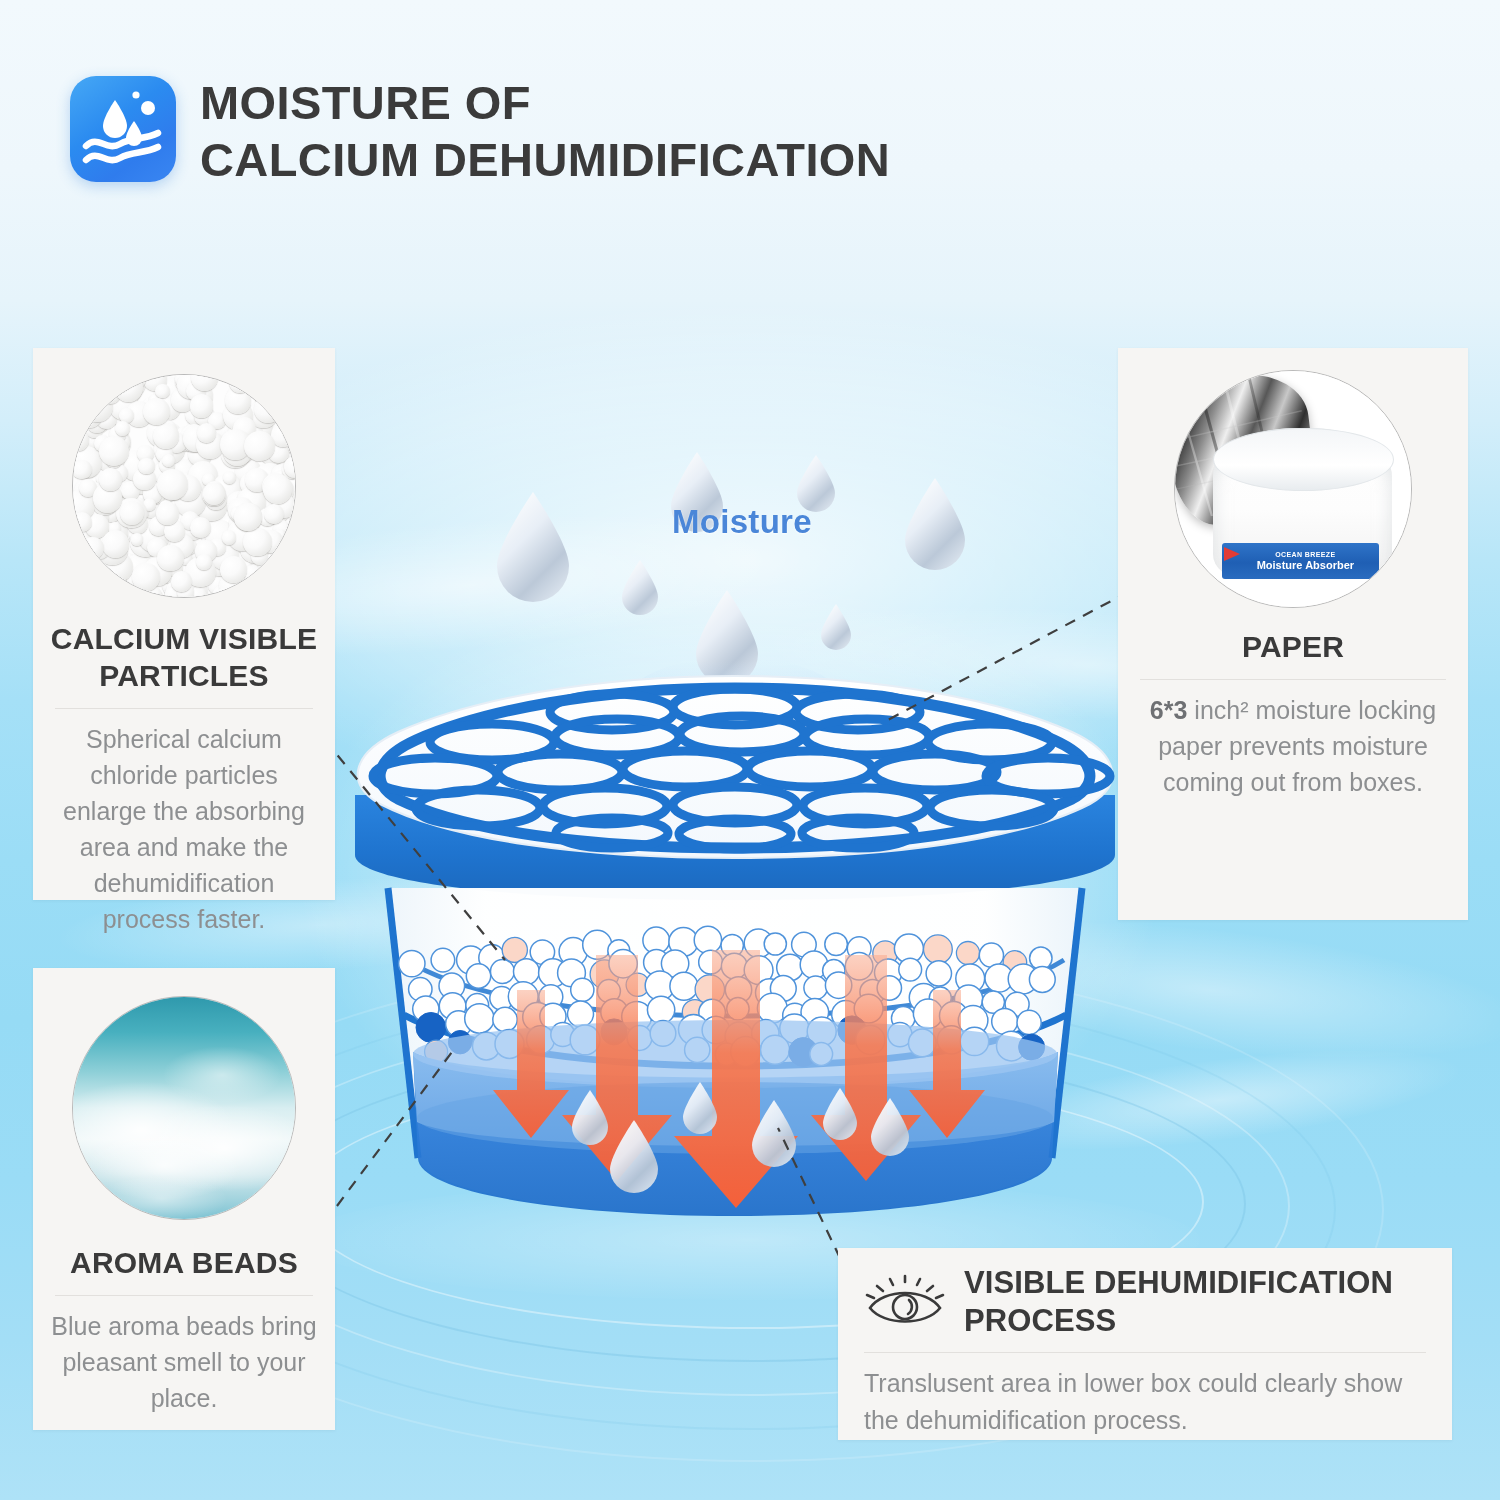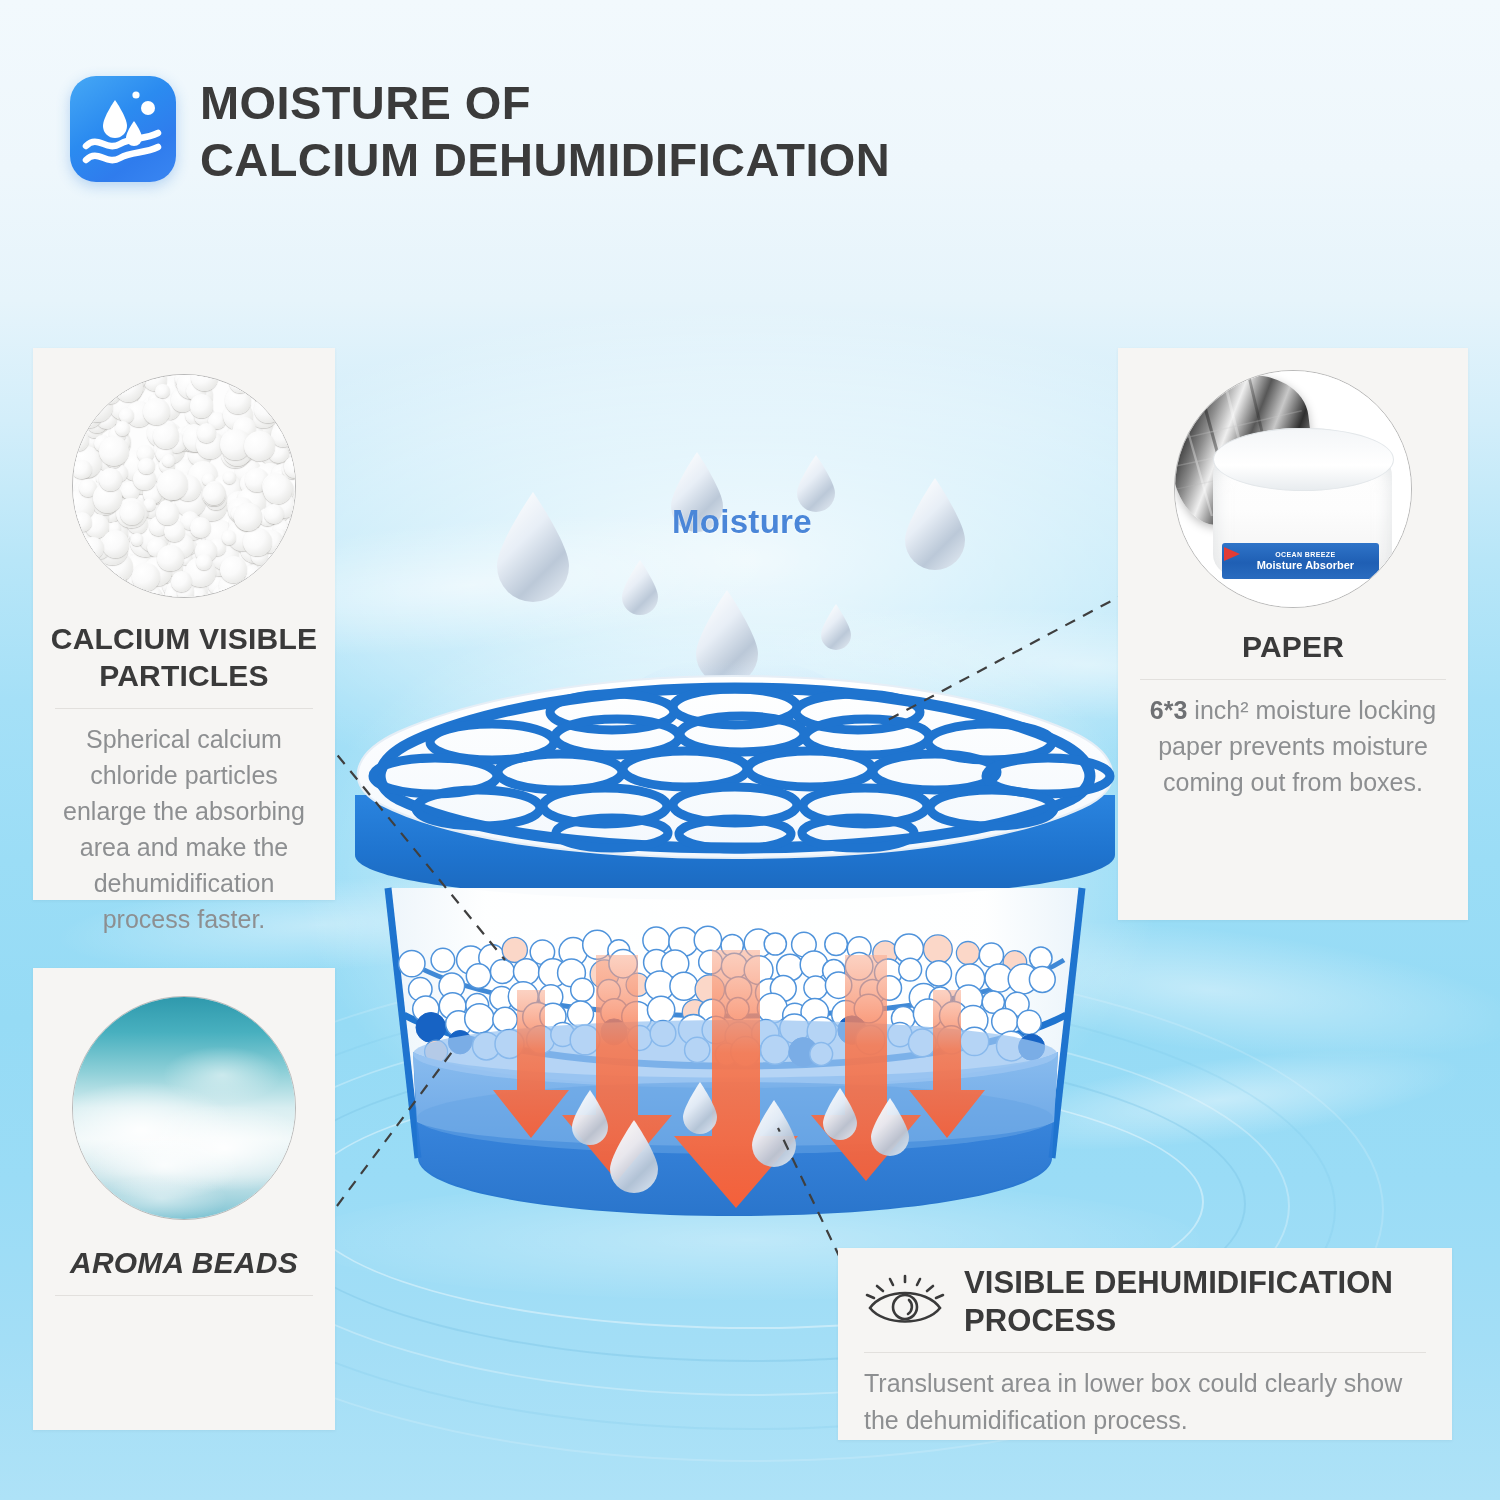--- a/index.html
+++ b/index.html
@@ -904,33 +904,34 @@
       </div>
     </div>
     <div class="card-title" style="margin-top:22px;">
       <div>CALCIUM VISIBLE</div>
       <div>PARTICLES</div>
     </div>
     <div class="hr"></div>
     <div class="card-body">Spherical calcium chloride particles enlarge the absorbing area and make the dehumidification process faster.</div>
   </div>
 
-  <div class="card" style="left:33px;top:968px;width:302px;height:462px;font-style:italic;">
+  <div class="card" style="left:33px;top:968px;width:302px;height:462px;">
     <div class="card-photo" style="padding-top:28px;">
       <div class="circ" style="width:222px;height:222px;">
         <div class="ocean"></div>
         <div class="foam" style="left:-12%;top:38%;width:86%;height:44%;"></div>
         <div class="foam" style="left:26%;top:48%;width:84%;height:40%;"></div>
         <div class="foam" style="left:6%;top:60%;width:70%;height:32%;opacity:.85;"></div>
         <div class="foam" style="left:40%;top:22%;width:54%;height:26%;opacity:.55;"></div>
         <div class="foam" style="left:10%;top:80%;width:60%;height:22%;opacity:.5;"></div>
       </div>
     </div>
     <div class="card-title" style="margin-top:24px;">AROMA BEADS</div>
     <div class="hr"></div>
+    <div class="card-body">Blue aroma beads bring pleasant smell to your place.</div>
   </div>
 
   <div class="card" style="left:1118px;top:348px;width:350px;height:572px;">
     <div class="card-photo" style="padding-top:22px;">
       <div class="circ" style="width:236px;height:236px;">
         <div class="mlp">
           <div class="foil">
             <svg class="foil-lines" viewBox="0 0 100 100" preserveAspectRatio="none">
               <path d="M10 6 L24 96" stroke="#ffffff" stroke-width="1.6" opacity=".6" fill="none"></path>
               <path d="M26 2 L40 98" stroke="#111111" stroke-width="2.2" opacity=".7" fill="none"></path>

